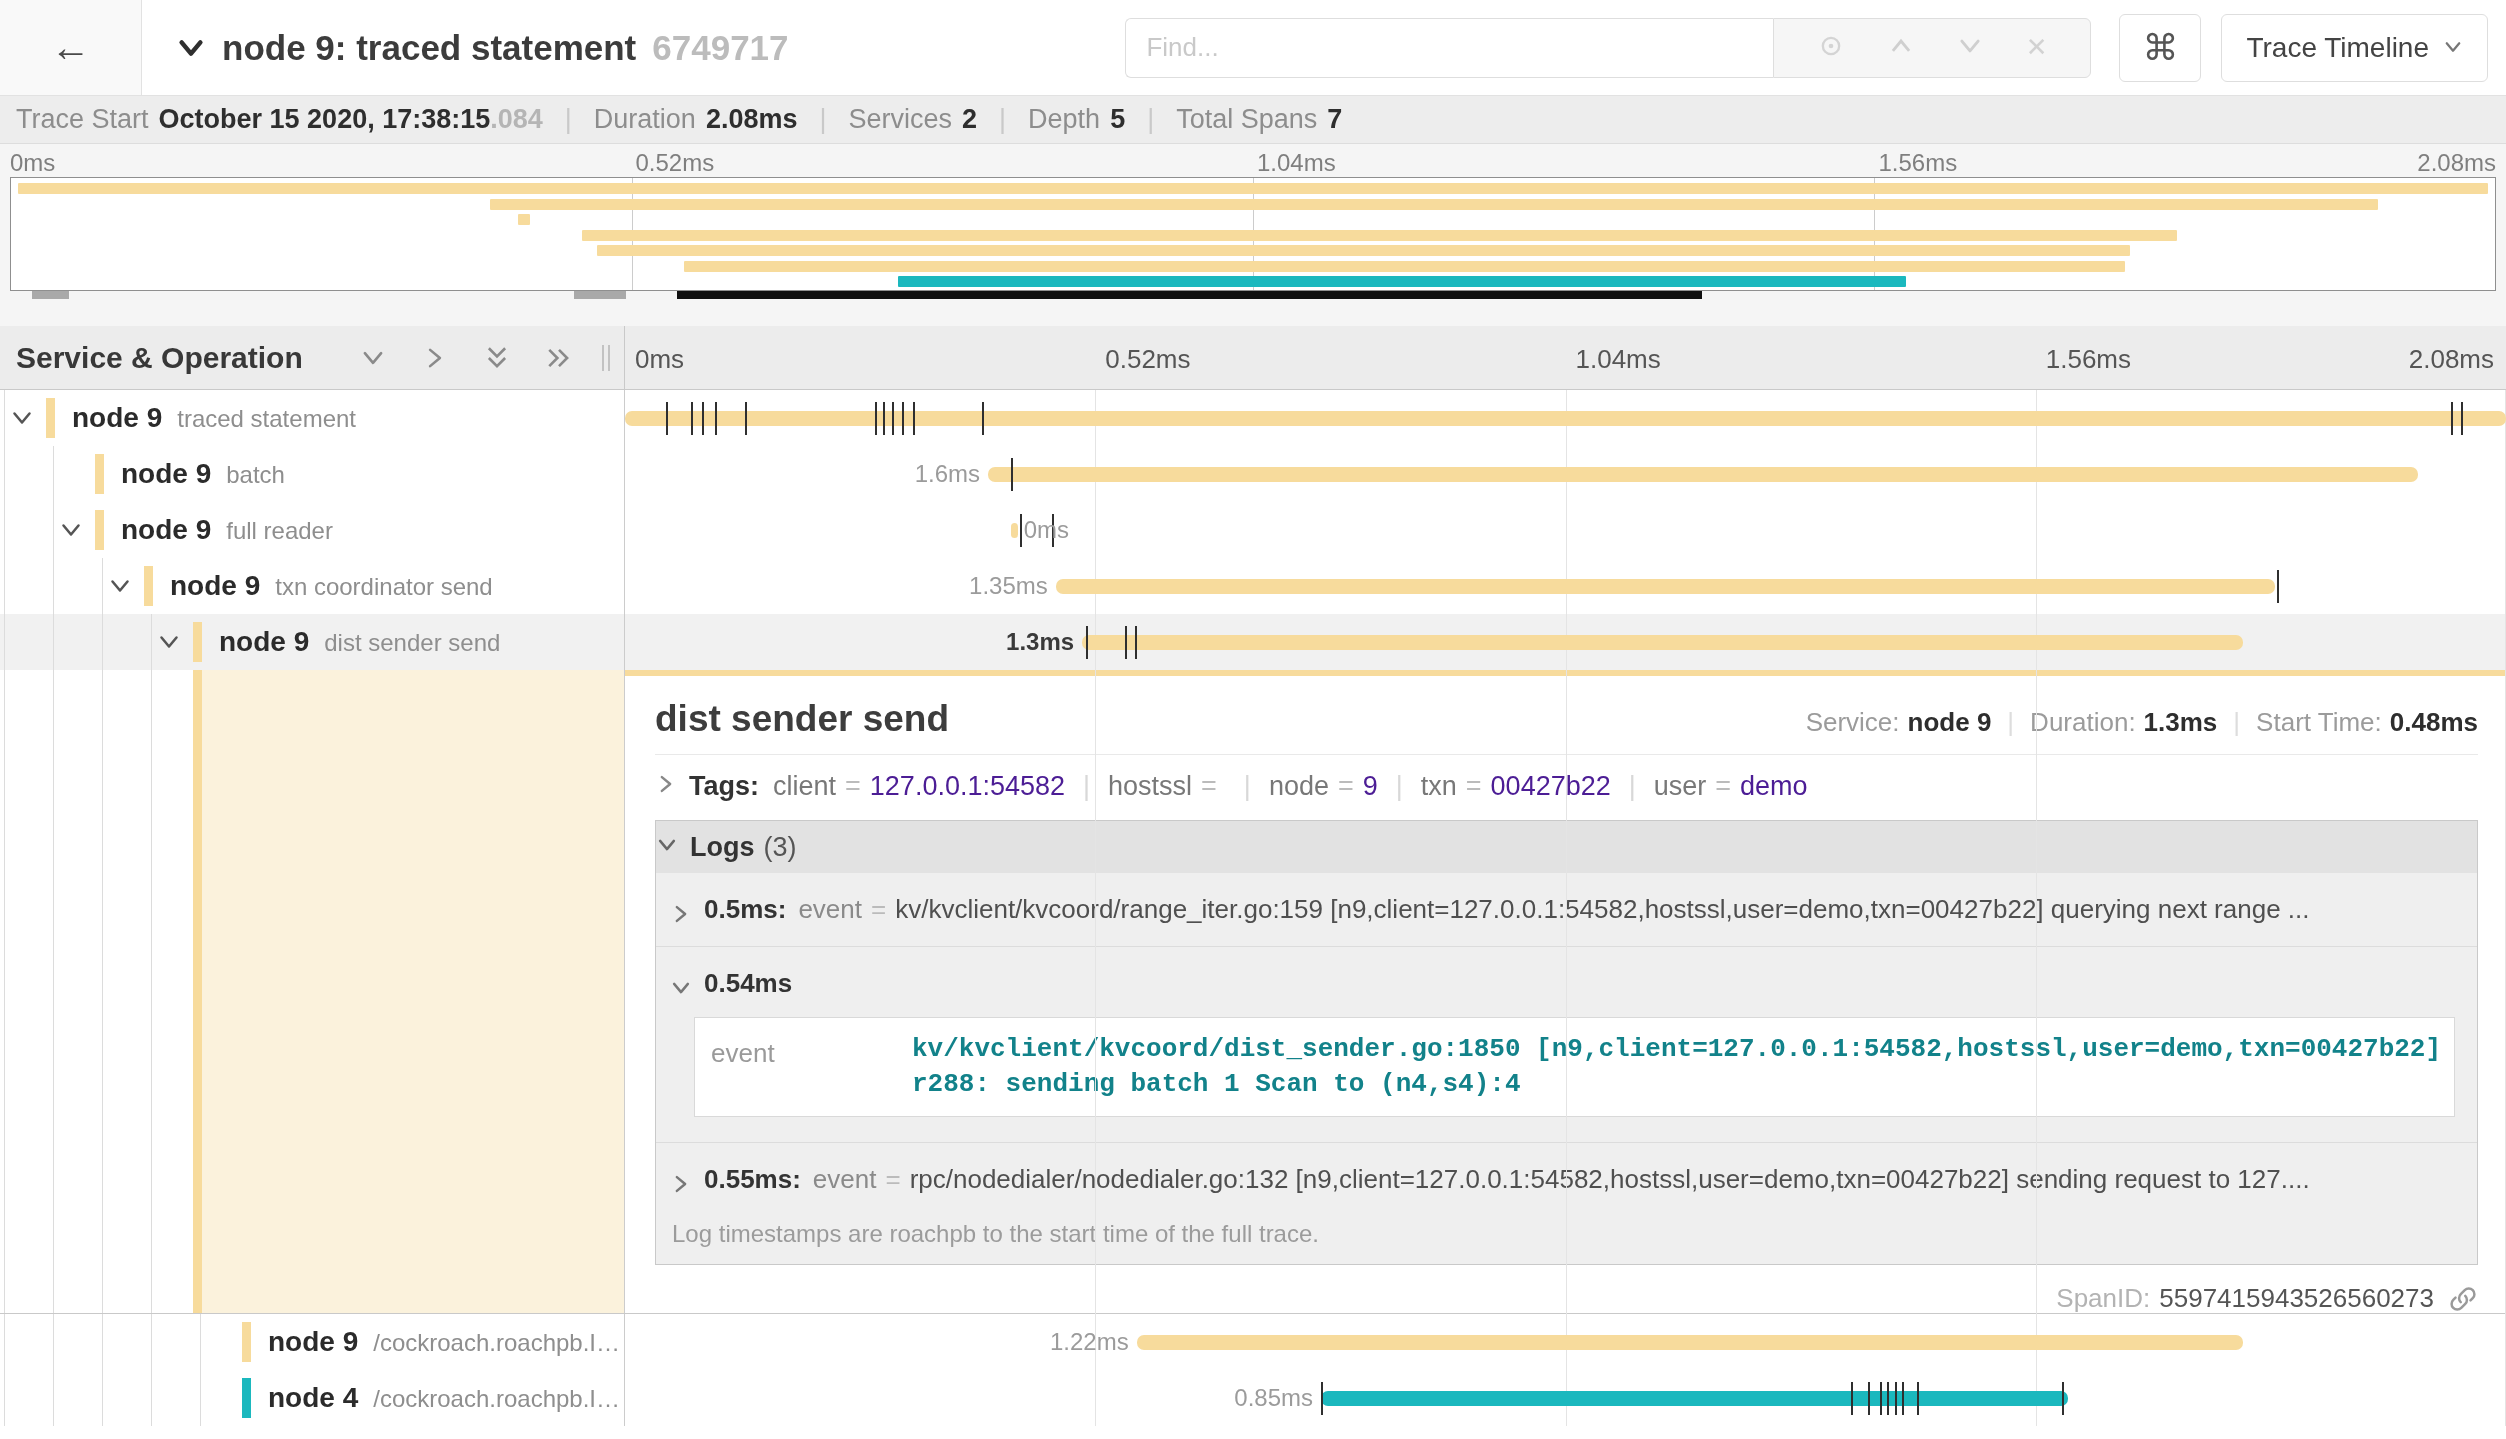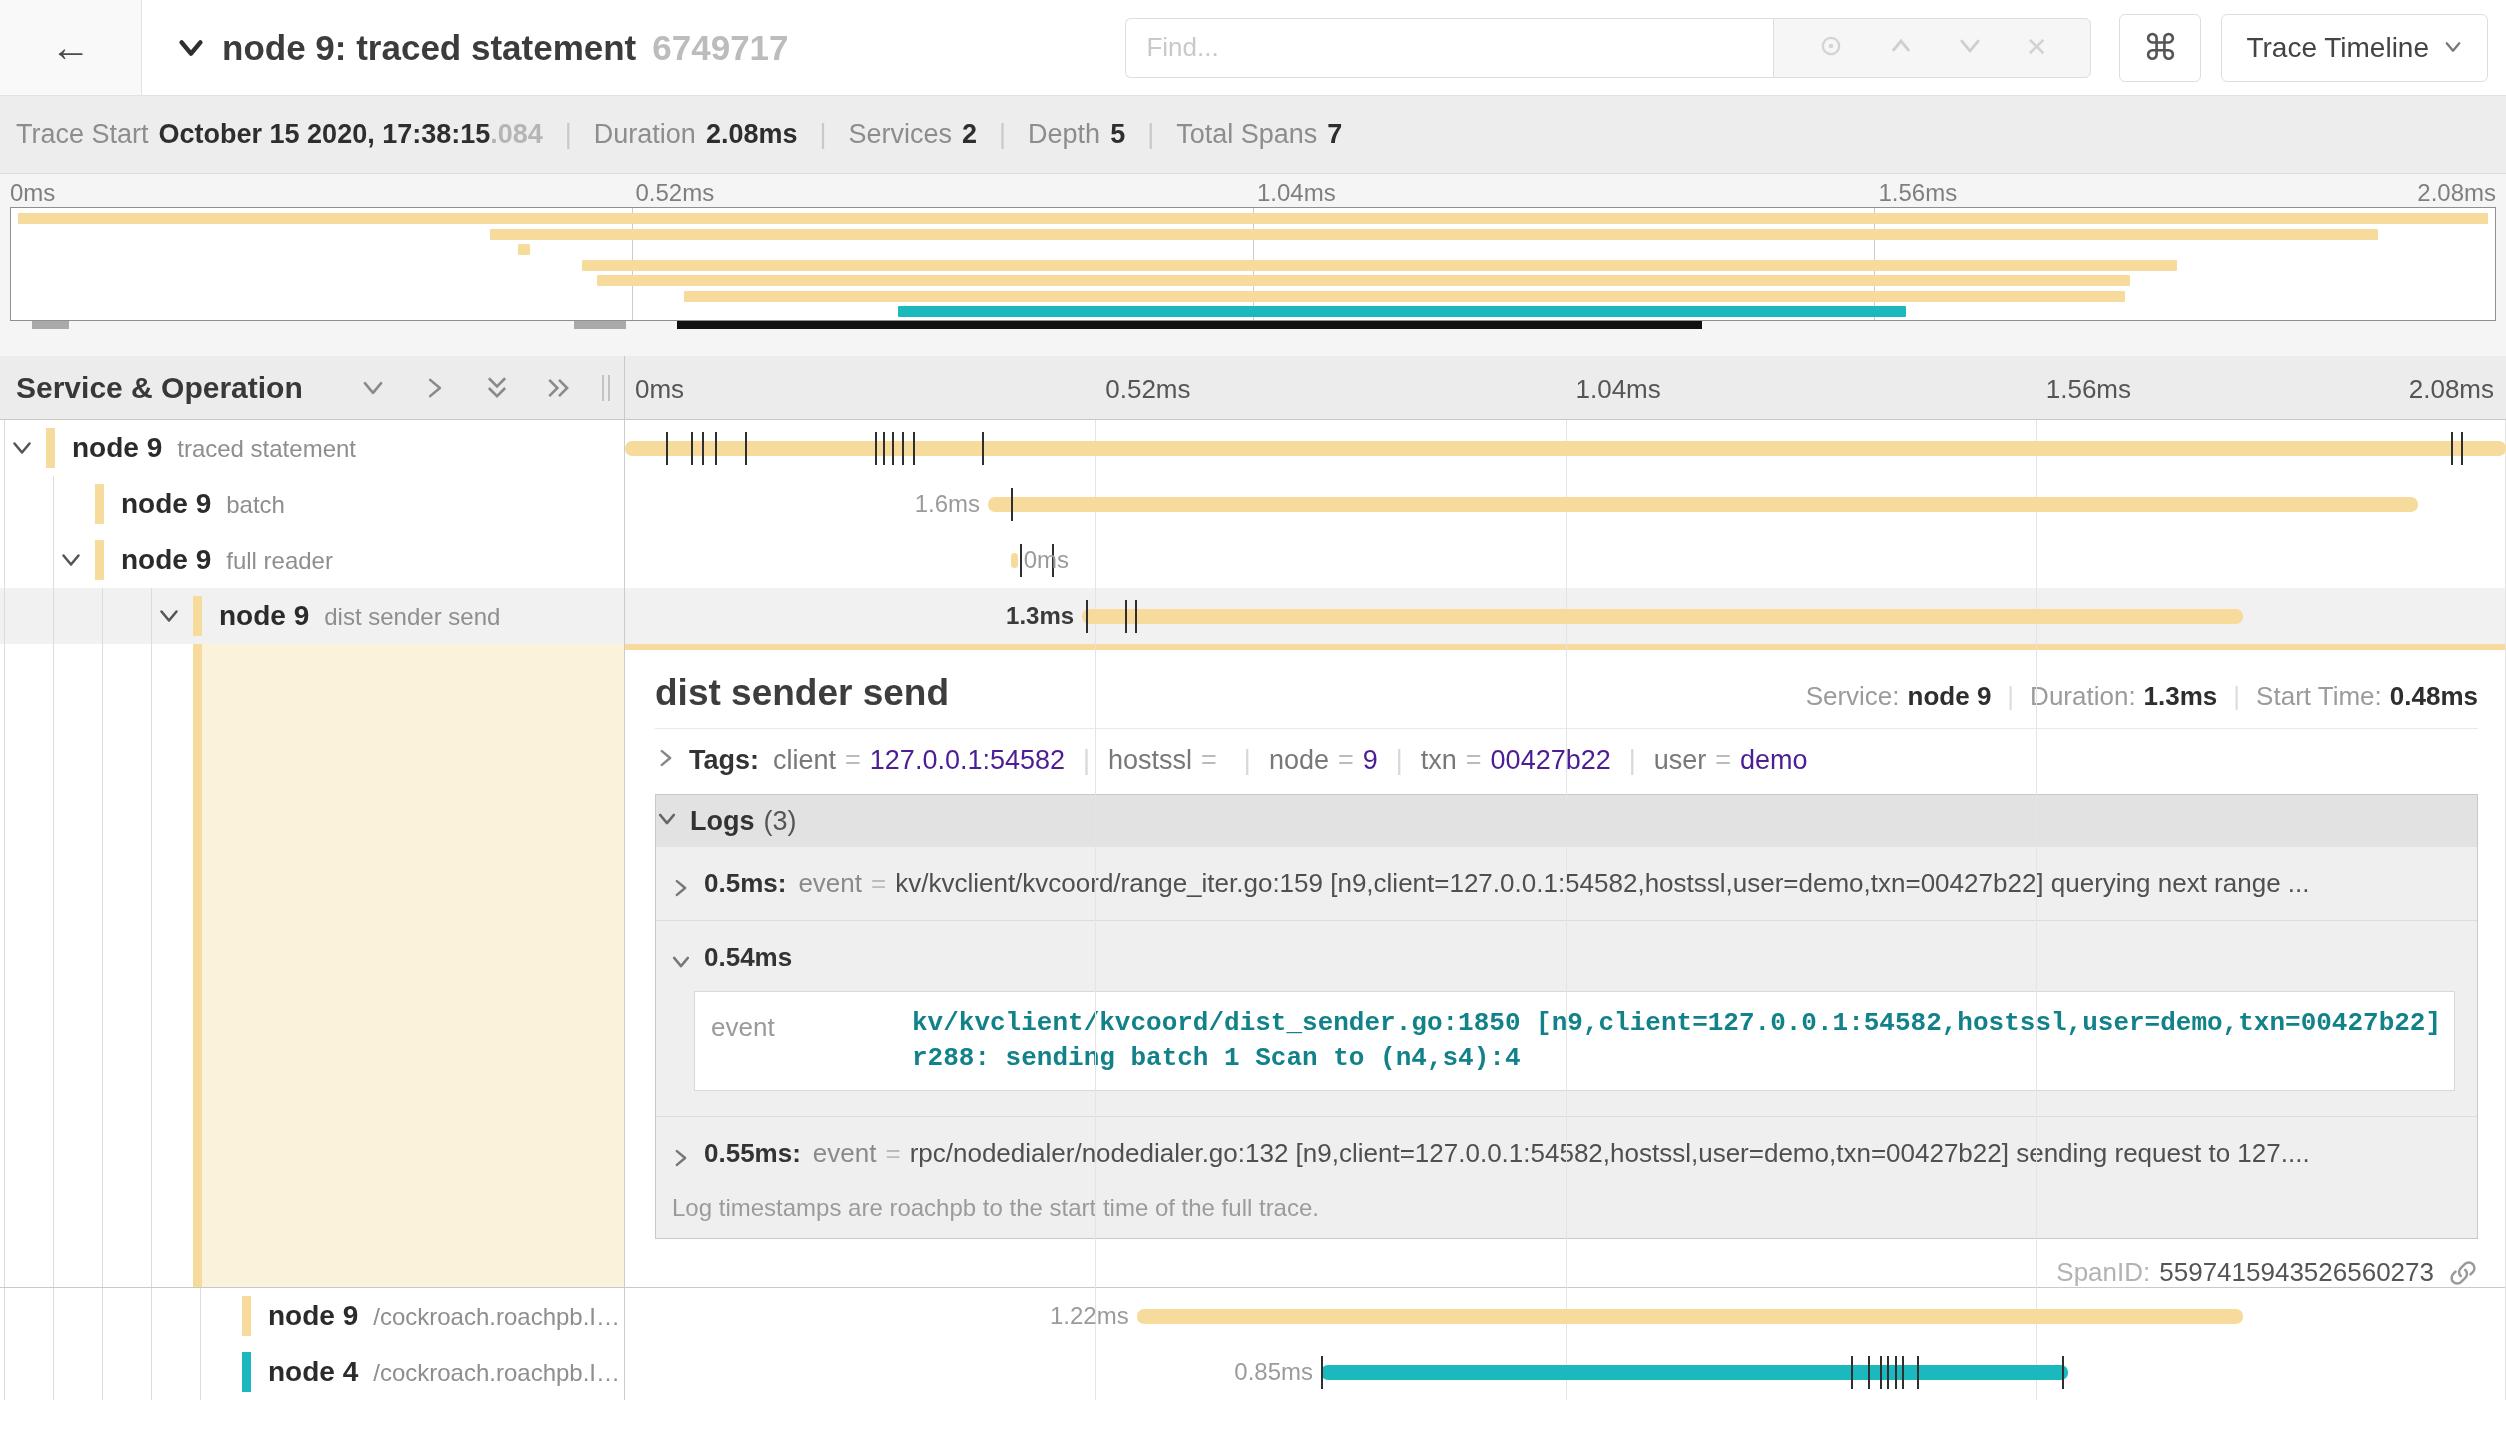--- a/index.html
+++ b/index.html
@@ -17,21 +17,21 @@
   .top-spacer{flex:1}
   .find-wrap{display:flex;align-items:center}
   .find-input{width:648px;height:60px;border:1px solid #dedede;border-right:none;border-radius:6px 0 0 6px;font-size:26px;padding:0 20px;color:#444;outline:none;box-sizing:border-box;font-family:"Liberation Sans",sans-serif}
   .find-input::placeholder{color:#c9c9c9}
   .find-ext{width:318px;height:60px;background:#f6f6f6;border:1px solid #dedede;border-radius:0 6px 6px 0;box-sizing:border-box;display:flex;align-items:center;justify-content:space-evenly}
   .find-ext .xicon{font-size:26px;color:#d2d2d2}
   .cmd-btn{width:80px;height:66px;border:1px solid #dedede;border-radius:6px;margin-left:28px;font-size:36px;color:#555;display:flex;align-items:center;justify-content:center;background:#fff;cursor:pointer}
   .view-btn{height:66px;margin:0 18px 0 20px;padding:0 24px;border:1px solid #dedede;border-radius:6px;display:flex;align-items:center;gap:14px;font-size:28px;color:#444;background:#fff;cursor:pointer}
 
   
-  .summary{height:78px;background:#ededed;border-bottom:1px solid #ddd;display:flex;align-items:center;padding-left:16px;font-size:27px;color:#8d8d8d;box-sizing:border-box}
+  .summary{height:48px;background:#ededed;border-bottom:1px solid #ddd;display:flex;align-items:center;padding-left:16px;font-size:27px;color:#8d8d8d;box-sizing:border-box}
   .summary b{color:#2e2e2e;margin-left:10px}
   .summary .suffix{color:#b5b5b5;font-weight:bold}
   .summary .sep{color:#c9c9c9;margin:0 22px;font-weight:normal}
 
   
   .minimap{position:relative;height:182px;background:#f5f5f5}
   .mm-labels{position:absolute;top:5px;left:10px;right:10px;height:26px;font-size:24px;color:#7f7f7f}
   .mm-labels span{position:absolute;top:0}
   .mm-canvas{position:absolute;left:10px;right:10px;top:33px;height:112px;background:#fff;border:1px solid #8f8f8f;cursor:crosshair}
   .mm-grid{position:absolute;top:0;bottom:0;width:1px;background:#ccc}
@@ -293,20 +293,39 @@
           <div class="rl-bar" style="left: 95px; background: rgb(247, 219, 156);"></div>
           <span class="rl-name" style="left: 121px;">node 9<span class="rl-op">full reader</span></span>
         </div>
         <div class="row-right">
           <div class="tl-bar" style="left: 20.5%; width: 0.4%; background: rgb(247, 219, 156);"></div>
           <div class="tl-tick" style="left: 21%;"></div>
           <div class="tl-tick" style="left: 22.7%;"></div>
           <span class="tl-label" style="left: 21.2%;">0ms</span>
         </div>
       </div>
+      <div class="row">
+        <div class="row-left">
+          <div class="guide" style="left: 4px;"></div>
+          <div class="guide" style="left: 53px;"></div>
+          <div class="guide" style="left: 102px;"></div>
+          <span class="rl-chev" style="left: 108px;">
+            <svg width="24" height="24" viewBox="0 0 16 16">
+              <polyline points="3,5 8,11 13,5" fill="none" stroke="#555" stroke-width="1.7" stroke-linecap="round" stroke-linejoin="round"></polyline>
+            </svg>
+          </span>
+          <div class="rl-bar" style="left: 144px; background: rgb(247, 219, 156);"></div>
+          <span class="rl-name" style="left: 170px;">node 9<span class="rl-op">txn coordinator send</span></span>
+        </div>
+        <div class="row-right">
+          <div class="tl-bar" style="left: 22.9%; width: 64.8%; background: rgb(247, 219, 156);"></div>
+          <div class="tl-tick" style="left: 87.8%;"></div>
+          <span class="tl-label" style="right: calc(77.1% + 8px);">1.35ms</span>
+        </div>
+      </div>
       <div class="row selected">
         <div class="row-left">
           <div class="guide" style="left: 4px;"></div>
           <div class="guide" style="left: 53px;"></div>
           <div class="guide" style="left: 102px;"></div>
           <div class="guide" style="left: 151px;"></div>
           <span class="rl-chev" style="left: 157px;">
             <svg width="24" height="24" viewBox="0 0 16 16">
               <polyline points="3,5 8,11 13,5" fill="none" stroke="#555" stroke-width="1.7" stroke-linecap="round" stroke-linejoin="round"></polyline>
             </svg>

